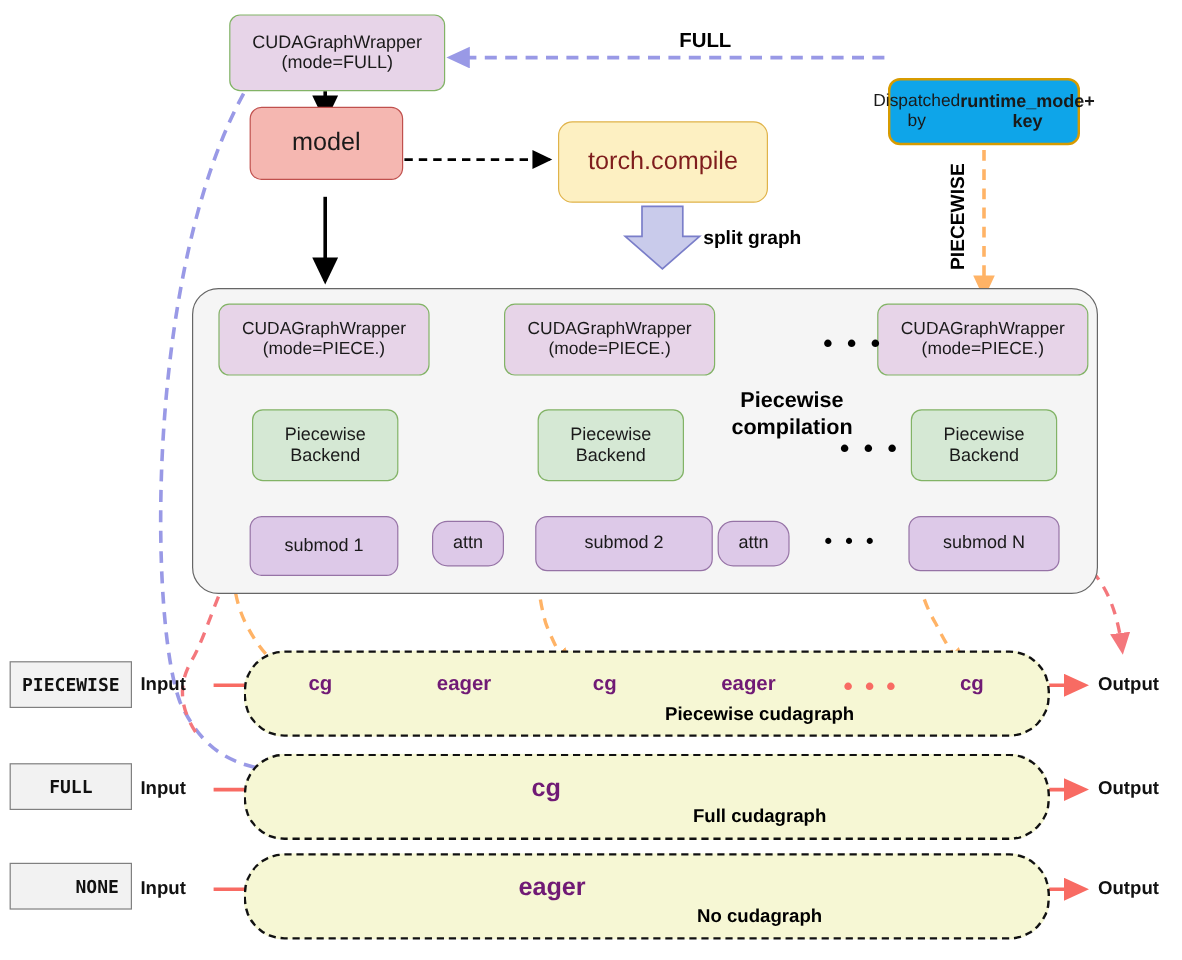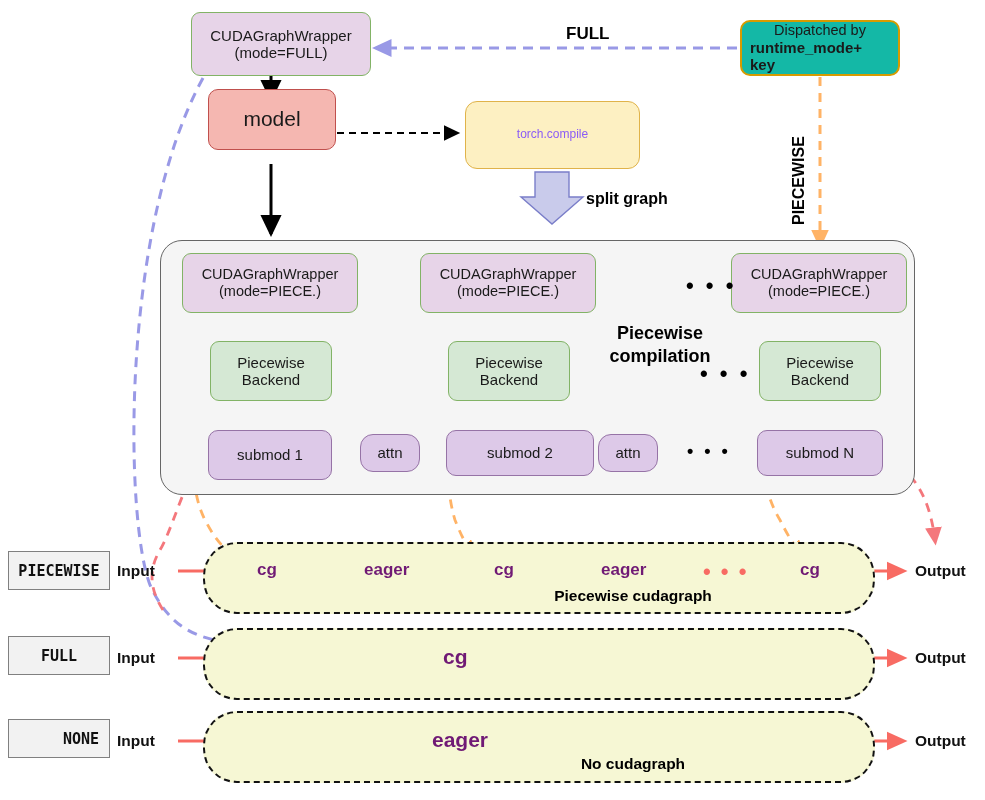--- a/index.html
+++ b/index.html
@@ -1,30 +1,30 @@
 <!DOCTYPE html>
 <html><head>
 <meta charset="utf-8">
 <style>
   html,body{margin:0;padding:0;background:#ffffff;}
   body{width:985px;height:800px;position:relative;overflow:hidden;
        font-family:"Liberation Sans",sans-serif;color:#111;}
   #stage{position:absolute;left:0;top:0;width:985px;height:800px;}
   .box{position:absolute;box-sizing:border-box;display:flex;align-items:center;
-       justify-content:center;line-height:1.15;}
+       justify-content:center;text-align:center;line-height:1.15;}
   .wrapbox{background:#e7d4e8;border:1.6px solid #82b366;border-radius:9px;
            font-size:15px;color:#1a1a1a;}
   .wrapsm{background:#e7d4e8;border:1.6px solid #82b366;border-radius:9px;
           font-size:14.5px;color:#1a1a1a;}
   .modelbox{background:#f5b7b1;border:1.6px solid #c0504d;border-radius:10px;
             font-size:21px;color:#1a1a1a;}
   .compilebox{background:#fdf0c2;border:1.8px solid #e0b34a;border-radius:12px;
-              font-size:12px;color:#8b5cf6;}
-  .dispatchbox{background:#14b8a6;border:2.4px solid #d79b00;border-radius:10px;
-               font-size:14.5px;color:#1a1a1a;flex-direction:column;padding:4px 8px;}
+              font-size:21px;color:#7f1d1d;}
+  .dispatchbox{background:#0ea5e9;border:2.4px solid #d79b00;border-radius:10px;
+               font-size:14.5px;color:#1a1a1a;padding:4px 8px;margin-top:45px;}
   .dispatchbox .l2{font-weight:bold;font-size:15px;}
   .greenbox{background:#d5e8d4;border:1.6px solid #82b366;border-radius:9px;
             font-size:15px;color:#1a1a1a;}
   .submod{background:#ddc9e8;border:1.6px solid #9673a6;border-radius:10px;
           font-size:15px;color:#1a1a1a;}
   .attn{background:#ddc9e8;border:1.6px solid #9673a6;border-radius:13px;
         font-size:15px;color:#1a1a1a;}
   .pwpanel{position:absolute;background:#f5f5f5;border:1.6px solid #666666;
            border-radius:22px;box-sizing:border-box;}
   .pwtitle{position:absolute;font-weight:bold;font-size:18px;color:#000;
@@ -215,20 +215,21 @@
   <div class="stepword" style="left:601px;top:560px;">eager</div>
   <div class="sdots" style="left:703px;top:561px;">• • •</div>
   <div class="stepword" style="left:800px;top:560px;">cg</div>
 
   <div class="modelabel" style="left:8px;top:636px;width:102px;height:39px;">
     <span>FULL</span>
   </div>
   <div class="iolabel" style="left:117px;top:649px;">Input</div>
   <div class="lane" style="left:203px;top:628px;width:672px;height:72px;"></div>
   <div class="iolabel" style="left:915px;top:649px;">Output</div>
+  <div class="lanename" style="left:528px;top:672px;width:210px;">Full cudagraph</div>
   <div class="stepword big" style="left:443px;top:645px;">cg</div>
 
   <div class="modelabel" style="left:8px;top:719px;width:102px;height:39px;padding-left:44px;">
     <span>NONE</span>
   </div>
   <div class="iolabel" style="left:117px;top:732px;">Input</div>
   <div class="lane" style="left:203px;top:711px;width:672px;height:72px;"></div>
   <div class="iolabel" style="left:915px;top:732px;">Output</div>
   <div class="lanename" style="left:528px;top:755px;width:210px;">No cudagraph</div>
   <div class="stepword big" style="left:432px;top:728px;">eager</div>

